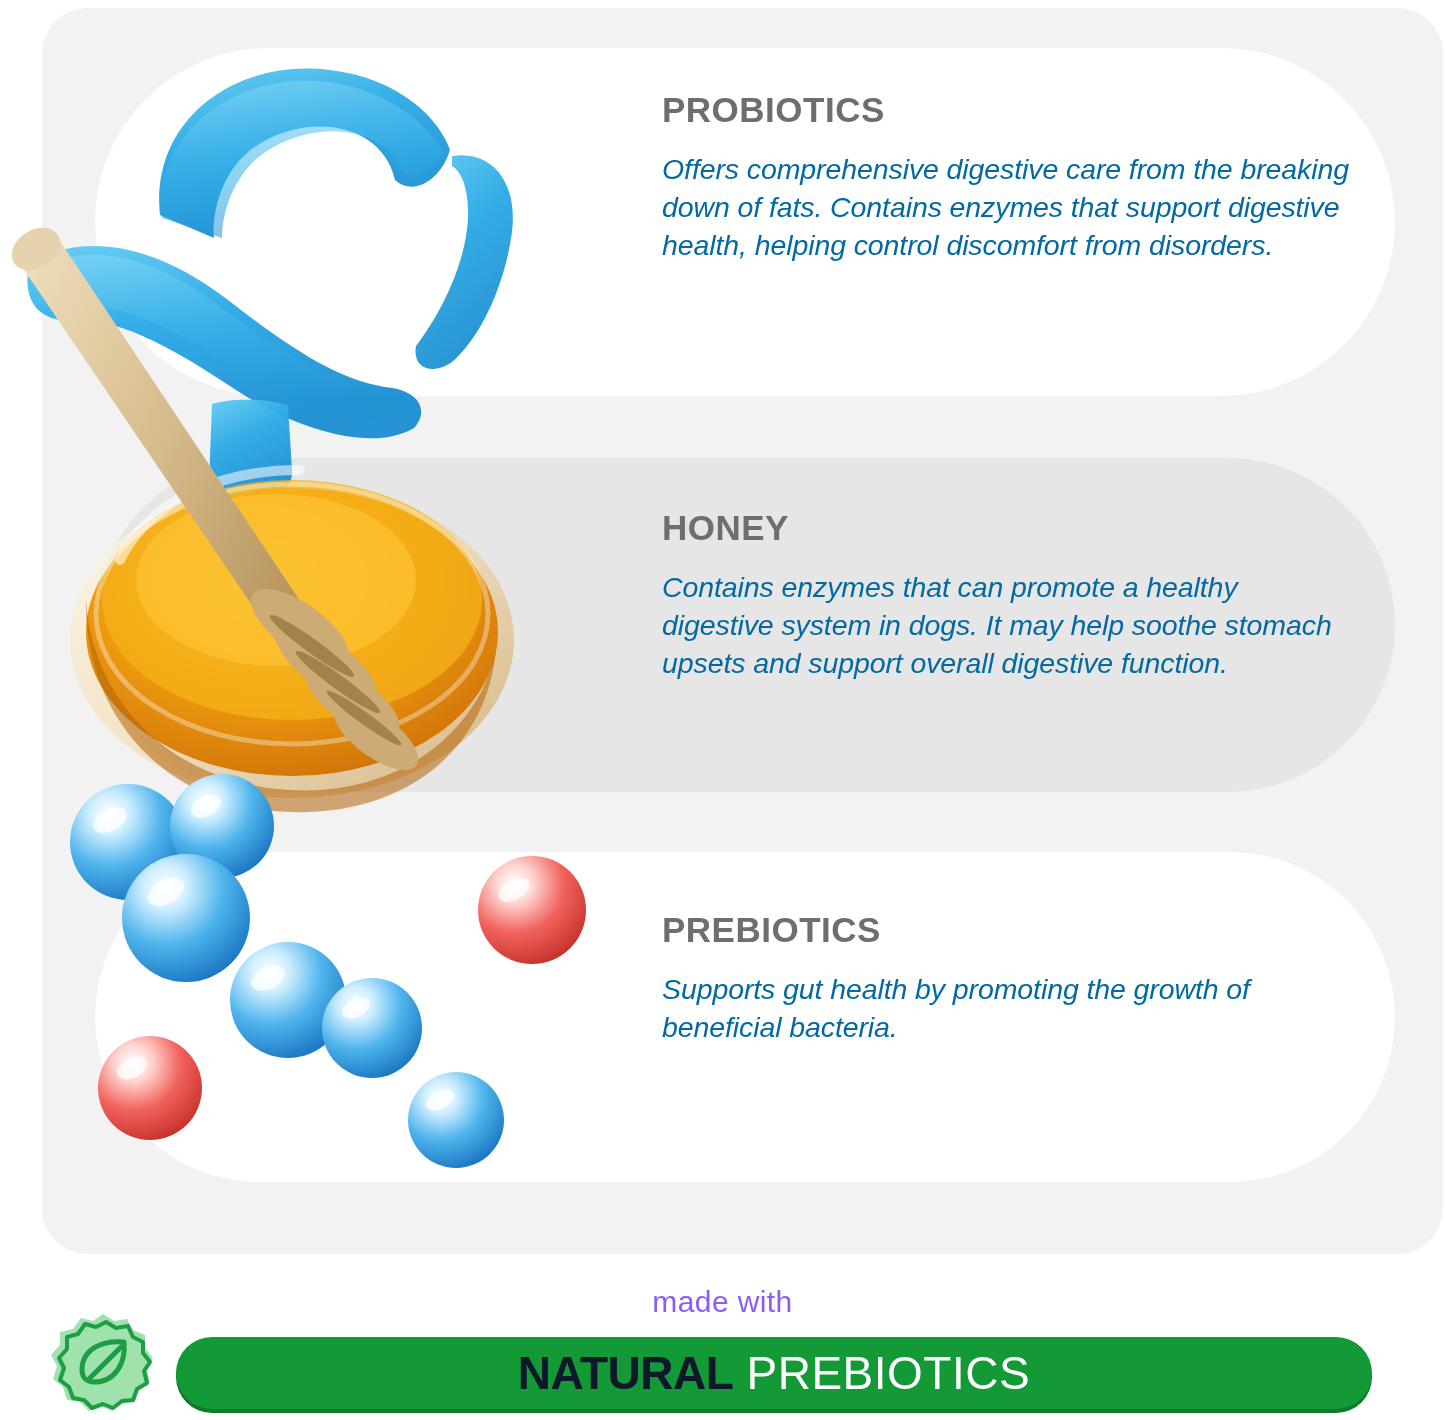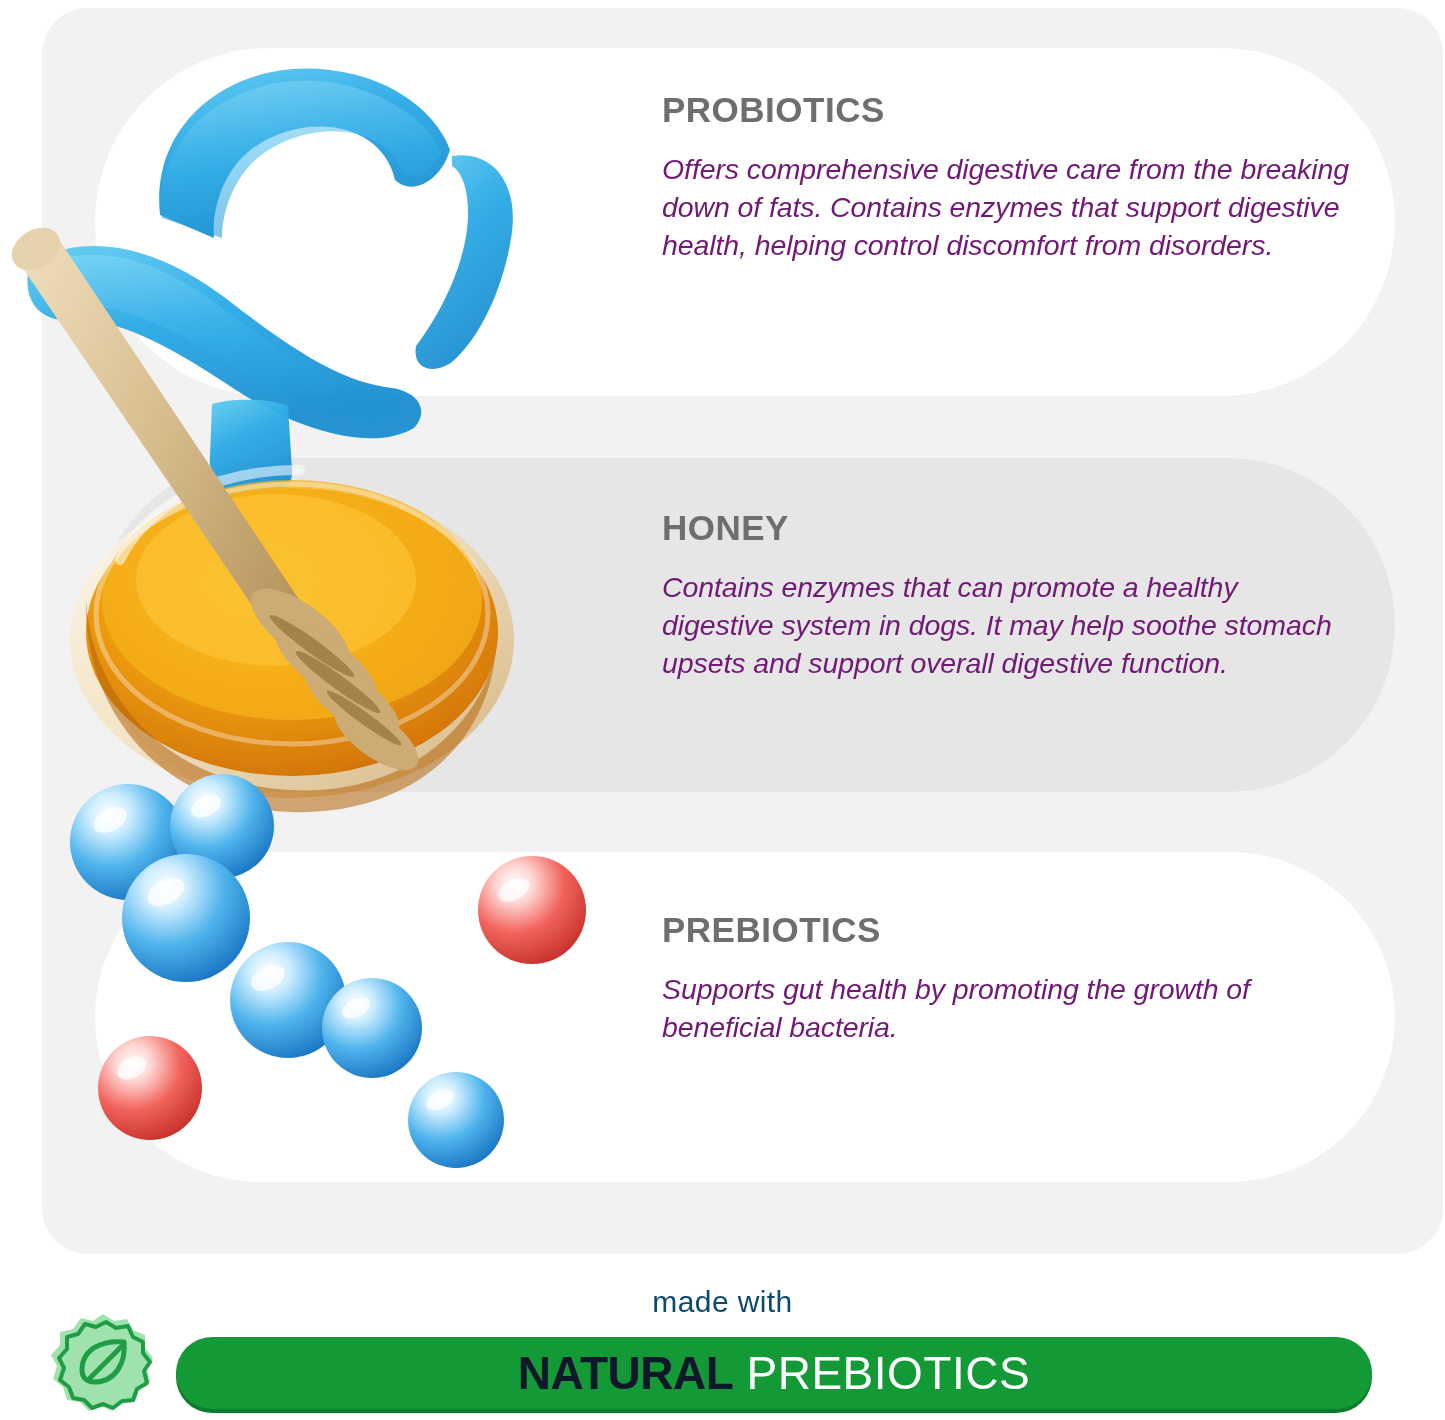--- a/index.html
+++ b/index.html
@@ -57,21 +57,21 @@
     color: #6e6e6e;
     line-height: 1;
   }
 
   .panel-body {
     margin-top: 24px;
     font-size: 28.5px;
     font-style: italic;
     font-weight: 300;
     line-height: 1.33;
-    color: #701a75;
+    color: #0369a1;
     letter-spacing: -0.1px;
   }
 
   #panel-probiotics .panel-text { top: 44px; }
   #panel-honey .panel-text      { top: 52px; }
   #panel-prebiotics .panel-text { top: 60px; }
 
   
   .artwork {
     position: absolute;
@@ -84,21 +84,21 @@
 
   
   .made-with {
     position: absolute;
     left: 0;
     top: 1285px;
     width: 1445px;
     text-align: center;
     font-size: 30px;
     font-weight: 300;
-    color: #0c4a6e;
+    color: #8b5cf6;
     letter-spacing: 0.4px;
   }
 
   .banner-bar {
     position: absolute;
     left: 176px;
     top: 1337px;
     width: 1196px;
     height: 72px;
     background: #139a37;

